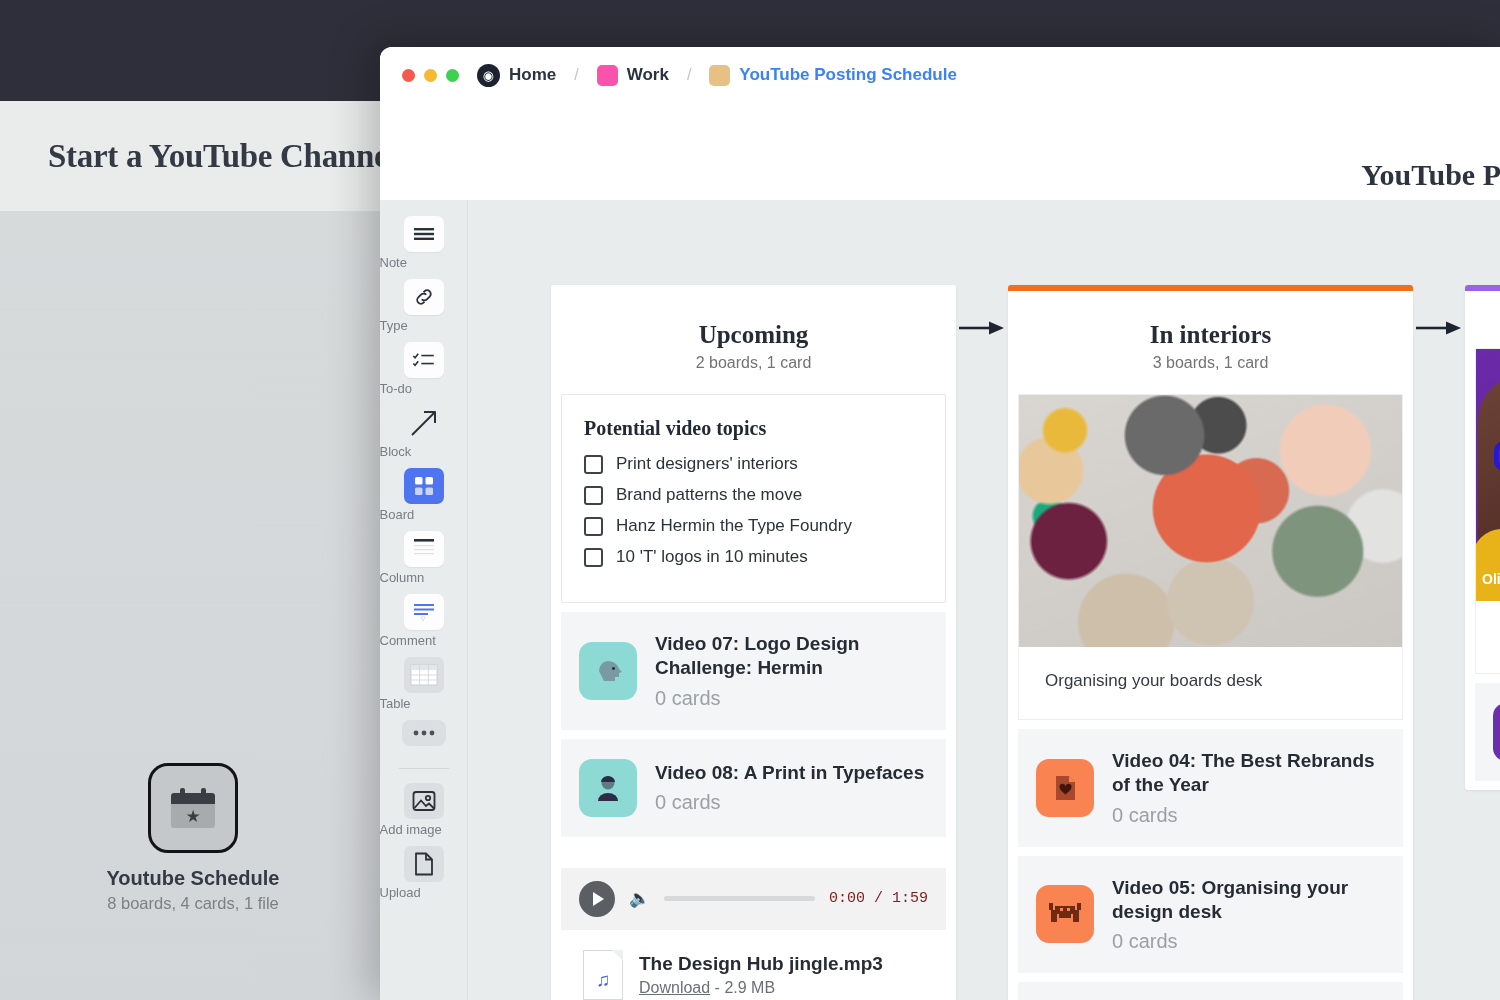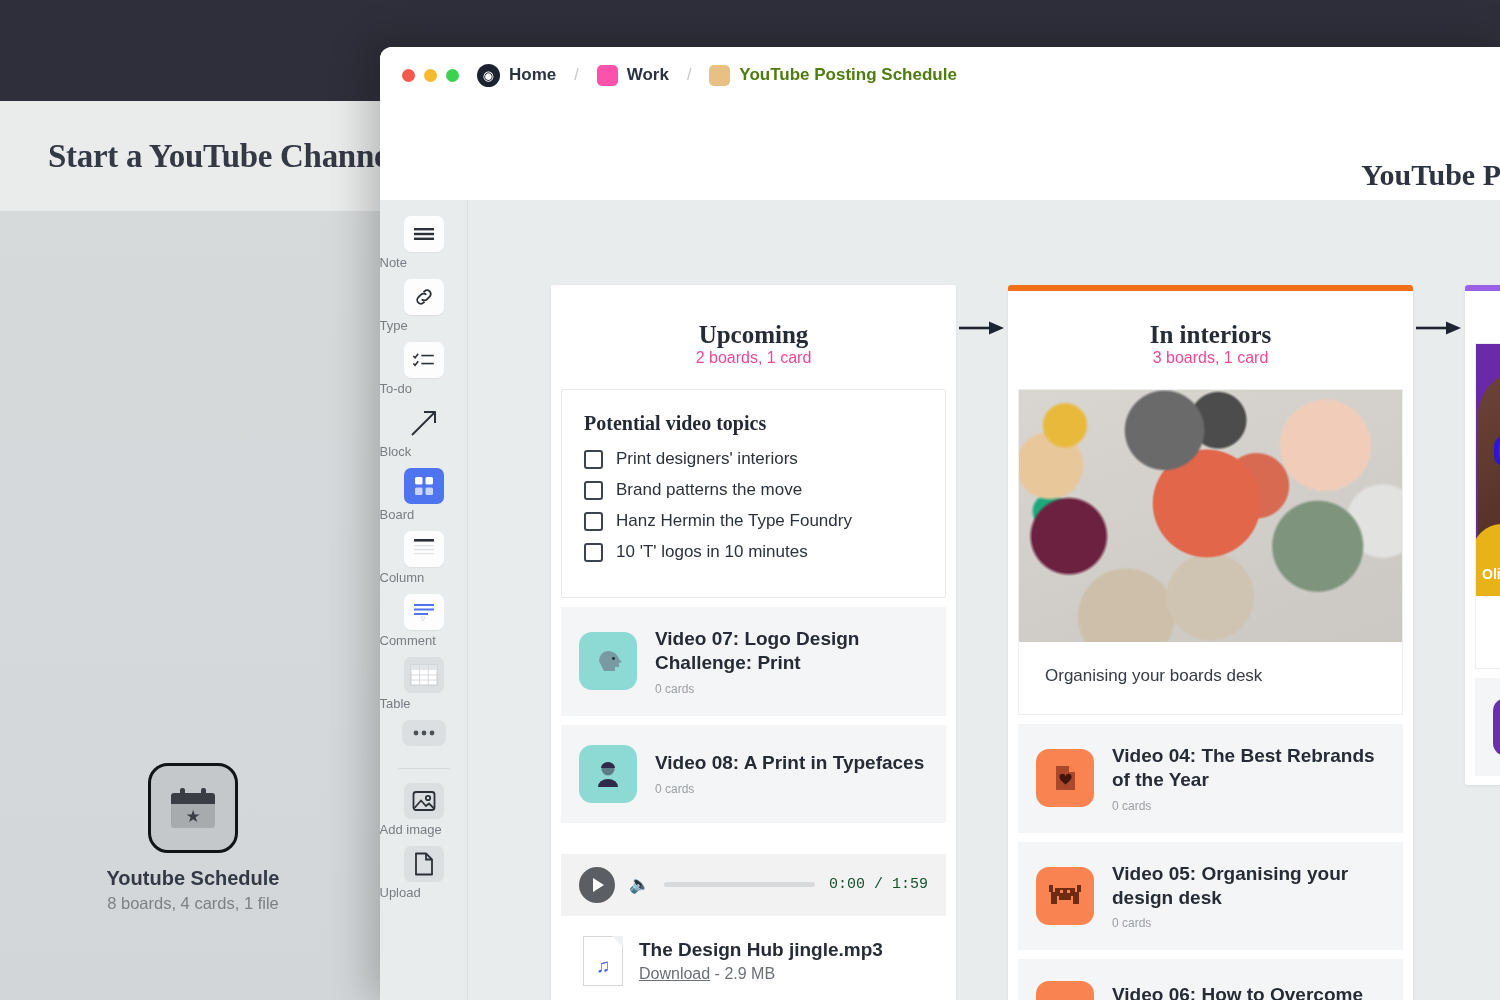--- a/index.html
+++ b/index.html
@@ -93,21 +93,21 @@
   .crumb { display: flex; align-items: center; gap: 9px; }
   .crumb-logo {
     width: 23px; height: 23px; border-radius: 50%; background: #1c2230;
     display: flex; align-items: center; justify-content: center;
     color: #fff; font-size: 13px; line-height: 1;
   }
   .crumb-sq { width: 21px; height: 21px; border-radius: 5px; }
   .crumb-sq.pink { background: #fb53ab; }
   .crumb-sq.tan  { background: #e6c183; }
   .crumb-label { font-size: 17px; font-weight: bold; color: #2b3240; }
-  .crumb-label.muted { font-weight: bold; color: #4d7c0f; }
+  .crumb-label.muted { font-weight: bold; color: #3b82f6; }
   .crumb-sep { color: #c3c7cb; font-size: 16px; margin: 0 9px; }
 
   .modal-header {
     height: 97px; background: #fff; position: relative;
     display: flex; align-items: center; justify-content: flex-end;
     padding-right: 0;
   }
   .modal-doc-title {
     font-family: "Liberation Serif", serif; font-weight: bold;
     font-size: 30px; color: #2d3440; white-space: nowrap;
@@ -152,21 +152,21 @@
     width: 405px; background: #fff; border-radius: 3px;
     box-shadow: 0 1px 3px rgba(0,0,0,0.07);
     position: relative; overflow: hidden;
   }
   .col-accent { height: 6px; width: 100%; }
   .col-head { padding: 30px 0 22px; text-align: center; }
   .col-title {
     font-family: "Liberation Serif", serif; font-weight: bold;
     font-size: 25px; color: #262c36;
   }
-  .col-meta { font-size: 16px; color: #ec4899; }
+  .col-meta { font-size: 16px; color: #737373; margin-top: 5px; }
 
   .arrow {
     width: 52px; flex: 0 0 52px; display: flex; align-items: center; justify-content: center;
     margin-top: 36px;
   }
   .arrow svg { display: block; }
 
   
   .checkcard {
     margin: 0 10px 9px; border: 1px solid #e6e8ea; border-radius: 2px;
@@ -191,21 +191,21 @@
   .board-ico {
     width: 58px; height: 58px; flex: 0 0 58px; border-radius: 13px;
     display: flex; align-items: center; justify-content: center;
     font-size: 30px; line-height: 1;
   }
   .board-ico.teal { background: #8dd9d4; }
   .board-ico.orange { background: #f98452; }
   .board-ico.purple { background: #6b2fae; }
   .board-txt { min-width: 0; }
   .board-name { font-size: 19px; font-weight: bold; color: #262c36; line-height: 1.28; }
-  .board-sub { font-size: 12px; color: #9ba0a6; margin-top: 6px; }
+  .board-sub { font-size: 20px; color: #9ba0a6; margin-top: 6px; }
 
   
   .imgcard { margin: 0 10px 9px; border: 1px solid #eceeef; }
   .photo {
     height: 252px; width: 100%;
     background:
       radial-gradient(circle at 12% 14%, #e8b93a 0 5%, transparent 6%),
       radial-gradient(circle at 8% 30%, #e8c79a 0 8%, transparent 9%),
       radial-gradient(circle at 38% 16%, #6a6a6a 0 12%, transparent 13%),
       radial-gradient(circle at 52% 12%, #4c4c4c 0 9%, transparent 10%),
@@ -232,21 +232,21 @@
     width: 36px; height: 36px; border-radius: 50%; background: #5b5f63;
     display: flex; align-items: center; justify-content: center; flex: 0 0 36px;
   }
   .playbtn .tri {
     width: 0; height: 0; border-left: 11px solid #fff;
     border-top: 7px solid transparent; border-bottom: 7px solid transparent;
     margin-left: 3px;
   }
   .volico { color: #3f444a; font-size: 17px; }
   .track { flex: 1; height: 5px; border-radius: 3px; background: #d8d9da; }
-  .timetxt { font-family: "Liberation Mono", monospace; font-size: 15px; color: #14532d; }
+  .timetxt { font-family: "Liberation Mono", monospace; font-size: 15px; color: #7f1d1d; }
   .filerow { display: flex; align-items: center; gap: 16px; padding: 20px 22px 18px; }
   .fileico {
     width: 40px; height: 50px; flex: 0 0 40px; background: #fff;
     border: 1.5px solid #d6d9db; position: relative;
     display: flex; align-items: flex-end; justify-content: center;
     padding-bottom: 8px; color: #4560e0; font-size: 19px;
   }
   .fileico::after {
     content:''; position: absolute; right: -1px; top: -1px;
     border-left: 11px solid transparent; border-top: 11px solid #eef0f2;
@@ -491,21 +491,21 @@
             </div>
 
             <div class="boardrow">
               <div class="board-ico teal">
                 <svg width="34" height="34" viewBox="0 0 34 34">
                   <path d="M8 17 a9 10 0 0 1 9-10 c6 0 10 4 11 8 l3 3 -3 1 0 4 -4 0 0 4 -11 0 z" fill="#7a9aa3"></path>
                   <circle cx="22.5" cy="14.5" r="1.4" fill="#1d2a2e"></circle>
                 </svg>
               </div>
               <div class="board-txt">
-                <div class="board-name">Video 07: Logo Design Challenge: Print</div>
+                <div class="board-name">Video 07: Logo Design Challenge: Hermin</div>
                 <div class="board-sub">0 cards</div>
               </div>
             </div>
 
             <div class="boardrow">
               <div class="board-ico teal">
                 <svg width="34" height="34" viewBox="0 0 34 34">
                   <circle cx="17" cy="12" r="6.5" fill="#5e7b86"></circle>
                   <path d="M17 5 a7 6 0 0 1 7 6 l-14 0 a7 6 0 0 1 7 -6z" fill="#2f2a48"></path>
                   <path d="M7 30 a10 8 0 0 1 20 0 z" fill="#2f2a48"></path>

